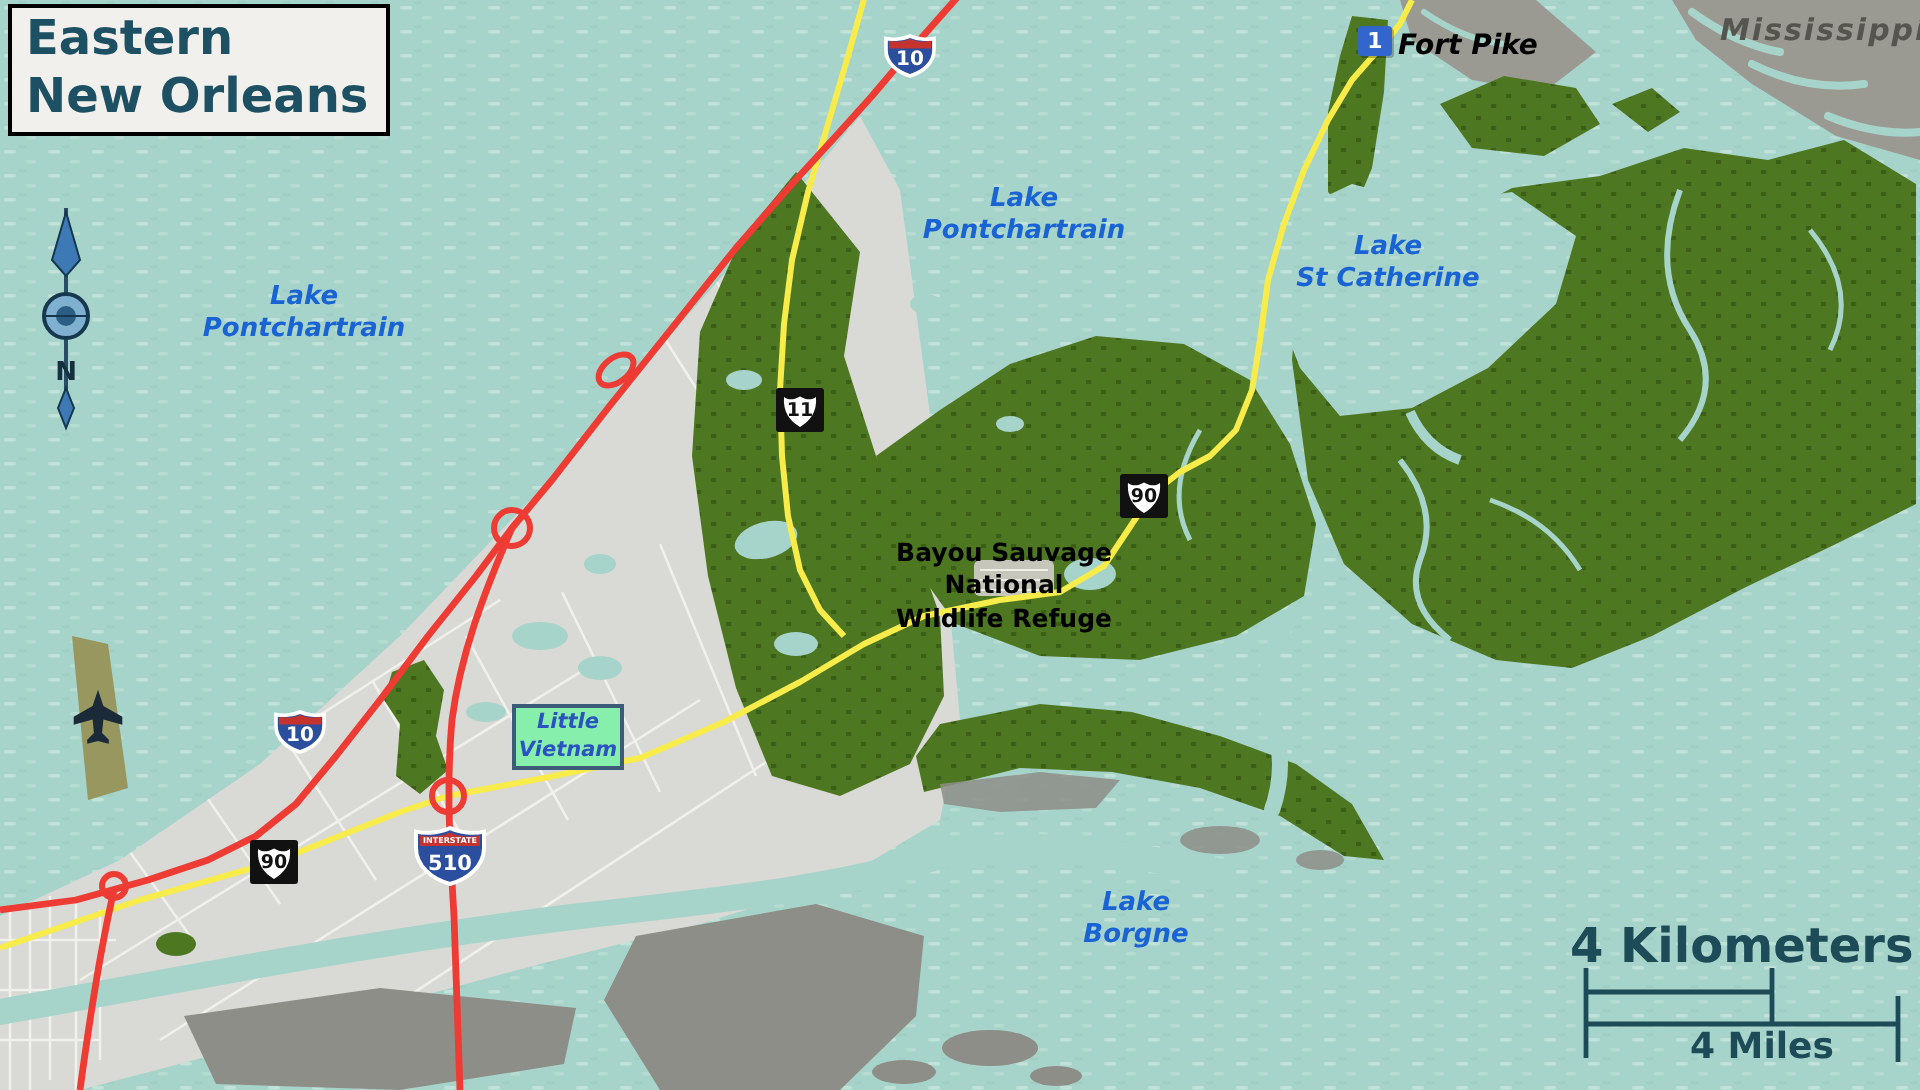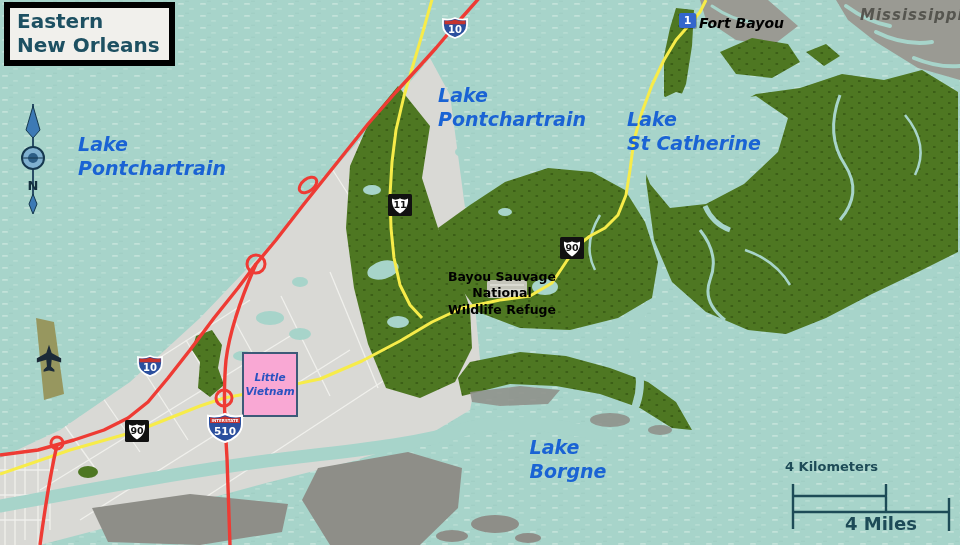--- a/index.html
+++ b/index.html
@@ -4,48 +4,48 @@
 <style>
   html,body{margin:0;padding:0;background:#888;}
   .map{
     position:relative;width:960px;height:545px;overflow:hidden;
     font-family:"DejaVu Sans","Liberation Sans",sans-serif;
     background:#a7d4ca;
   }
   .map svg.base{position:absolute;left:0;top:0;}
   .overlay{position:absolute;white-space:pre-line;}
   .title-box{
-    left:4px;top:2px;background:#f1f0ec;border:6px solid #000000;
-    padding:1px 9px 3px 7px;font-size:20px;font-weight:bold;line-height:1.2;
+    left:4px;top:2px;background:#f1f0ec;border:2px solid #000000;
+    padding:1px 9px 3px 7px;font-size:24px;font-weight:bold;line-height:1.2;
     color:var(--title_text,#1d5062);
   }
   .lake-label{
     transform:translate(-50%,-50%);color:var(--lake_label_blue,#1a63d4);
-    font-weight:bold;font-style:italic;font-size:19px;line-height:1.25;
+    font-weight:bold;font-style:italic;font-size:13px;text-align:center;line-height:1.25;
   }
   .refuge-label{
     transform:translate(-50%,-50%);color:#000;font-weight:bold;
     font-size:12.5px;text-align:center;line-height:1.3;margin-top:36px;
   }
   .ms-label{
     left:860px;top:6px;color:#55554f;font-weight:bold;font-style:italic;
     font-size:15px;letter-spacing:1px;
   }
   .fp-label{left:699px;top:15px;color:#000;font-weight:bold;font-style:italic;font-size:14px;}
   .poi-marker{
     left:679px;top:13px;width:17px;height:15px;border-radius:2px;
     background:var(--marker_blue,#3366cc);color:#fff;font-weight:bold;font-size:11px;
     text-align:center;line-height:15px;box-shadow:1px 1px 0 rgba(0,0,0,.25);
   }
   .lv-box{
-    left:242px;top:352px;width:52px;background:#f9a8d4;border:2px solid #3d5a78;
+    left:256px;top:352px;width:52px;background:#86efac;border:2px solid #3d5a78;
     color:#2a52c0;font-weight:bold;font-style:italic;font-size:10.5px;
-    text-align:center;line-height:1.3;padding:17px 0;
-  }
-  .scale-km{left:785px;top:459px;font-size:13px;font-weight:bold;color:var(--dark_teal,#1d4b57);}
+    text-align:center;line-height:1.3;padding:1px 0;
+  }
+  .scale-km{left:785px;top:459px;font-size:24px;font-weight:bold;color:var(--dark_teal,#1d4b57);}
   .scale-mi{left:845px;top:513px;width:105px;text-align:left;font-size:18px;font-weight:bold;color:var(--dark_teal,#1d4b57);}
   .shield{position:absolute;}
   .shield svg{display:block;}
 </style>
 </head>
 <body>
 
 <div class="map" style="--water: #a7d4ca; --water_dash: #c2e2d9; --refuge_green: #4e7722; --refuge_dot: #3c5f17; --urban_gray: #d9d9d5; --street_white: #f4f4f0; --marsh_gray: #8e8e88; --delta_gray: #9a9a93; --interstate_red: #ee3b34; --highway_yellow: #f7ec49; --shield_blue: #2b4f9e; --shield_red: #c5332f; --lake_label_blue: #1a63d4; --dark_teal: #1d4b57; --marker_blue: #3366cc; --title_text: #1d5062;">
 
   <svg class="base" width="960" height="545" viewBox="0 0 960 545">
@@ -200,21 +200,21 @@
 Borgne</div>
 
   <div class="overlay ms-label">Mississippi</div>
   <div class="overlay refuge-label" style="left:502px;top:257px;">Bayou Sauvage
 National
 Wildlife Refuge</div>
   <div class="overlay lv-box">Little
 Vietnam</div>
 
   <div class="overlay poi-marker">1</div>
-  <div class="overlay fp-label">Fort Bayou</div>
+  <div class="overlay fp-label">Fort Pike</div>
 
   <div class="overlay scale-km">4 Kilometers</div>
   <div class="overlay scale-mi">4 Miles</div>
 
   <div class="shield" style="left:442px;top:17px;">
     <svg width="26" height="22" viewBox="0 0 26 22">
       <path d="M13,1 C16.5,2.6 21.5,3 25,2.2 L25,8 C25,14.5 19.5,19 13,21 C6.5,19 1,14.5 1,8 L1,2.2 C4.5,3 9.5,2.6 13,1 Z" fill="#2b4f9e" stroke="#fff" stroke-width="1.8"></path>
       <path d="M2.5,3.4 C6.5,4.2 10.5,3.8 13,2.4 C15.5,3.8 19.5,4.2 23.5,3.4 L23.5,7.2 L2.5,7.2 Z" fill="#c5332f"></path>
       <text x="13" y="15.5" text-anchor="middle" font-size="10" font-weight="bold" fill="#fff">10</text>
     </svg>

